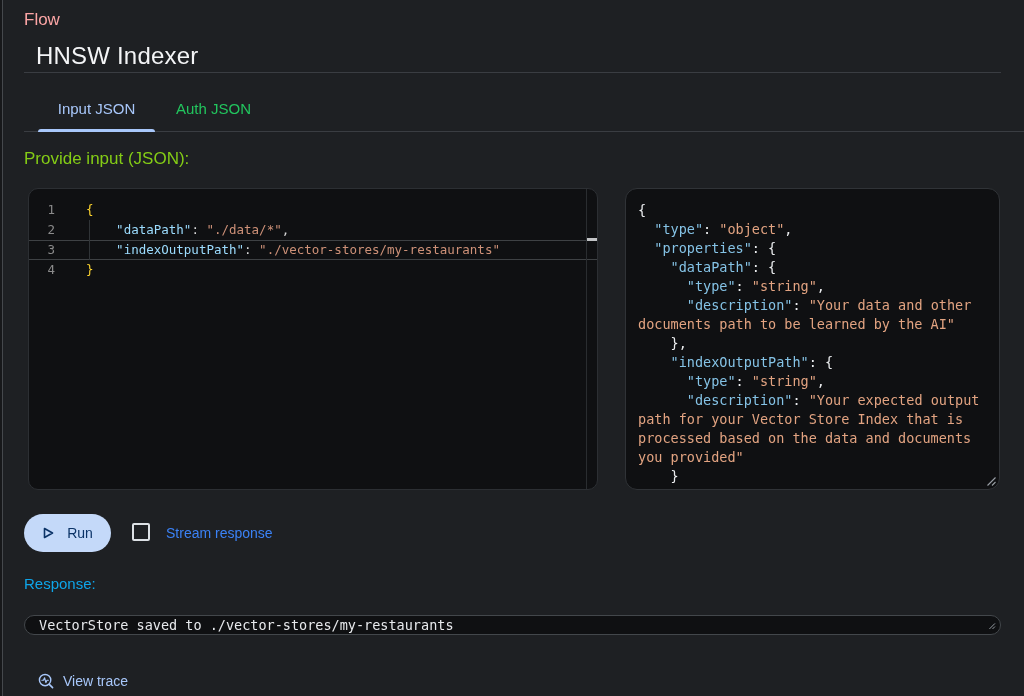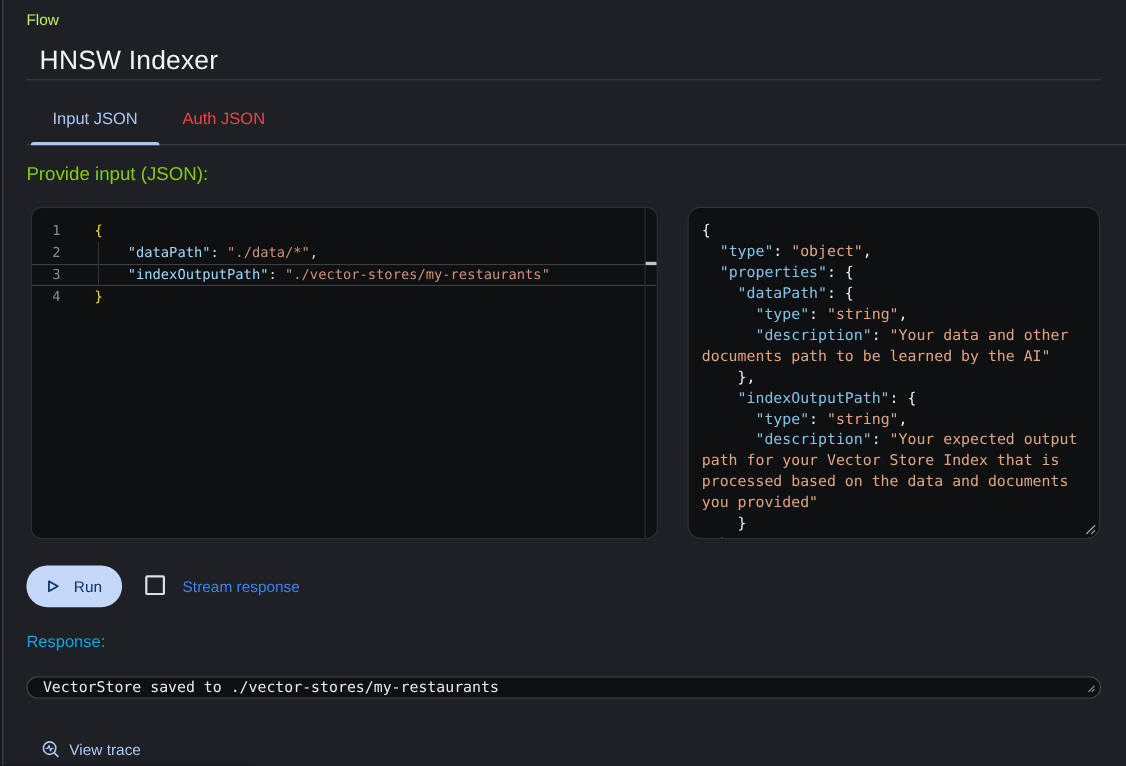--- a/index.html
+++ b/index.html
@@ -4,27 +4,27 @@
 <style>
   html,body{margin:0;padding:0;background:#17181a;}
   .app{
     position:relative;width:1024px;height:696px;overflow:hidden;
     background:#1e2023;color:#e8eaed;
     font-family:"Liberation Sans",sans-serif;
   }
   .edge-strip{position:absolute;left:0;top:0;width:2px;height:100%;background:#17181a;}
   .edge-line{position:absolute;left:2px;top:0;width:1px;height:100%;background:#45484c;}
 
-  .flow-label{position:absolute;left:24px;top:10px;font-size:14px;color:#bef264;}
+  .flow-label{position:absolute;left:24px;top:10px;font-size:17px;color:#fca5a5;}
   .page-title{position:absolute;left:24px;top:30px;margin:12px;font-size:24px;font-weight:400;color:#f3f4f6;letter-spacing:.2px;}
   .header-divider{position:absolute;left:24px;top:72px;width:977px;height:1px;background:#3a3d42;}
 
-  .tabs{position:absolute;left:28px;top:85px;display:flex;z-index:2;text-align:right;}
+  .tabs{position:absolute;left:38px;top:85px;display:flex;z-index:2;text-align:right;}
   .tab{min-width:117px;height:46px;display:flex;align-items:center;justify-content:center;
-       font-size:15px;font-weight:500;color:#ef4444;cursor:pointer;position:relative;}
+       font-size:15px;font-weight:500;color:#22c55e;cursor:pointer;position:relative;}
   .tab.active{color:var(--accent);}
   .tab.active::after{content:"";position:absolute;left:0;right:0;bottom:-1px;height:3px;
        background:var(--accent);border-radius:3px 3px 0 0;}
   .tabs-divider{position:absolute;left:24px;top:131px;width:1000px;height:1px;background:#3a3d42;}
 
   .section-label{position:absolute;top:149px;font-size:17px;color:#84cc16;}
   .section-label.input{left:24px;}
   .section-label.schema{left:625px;}
 
   

